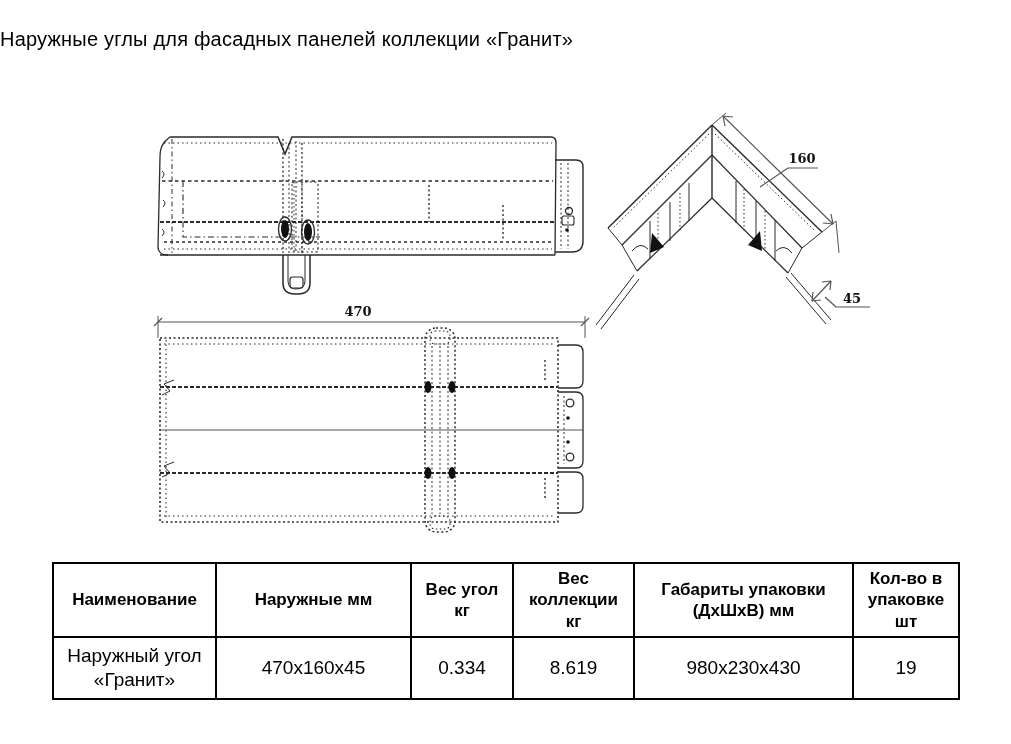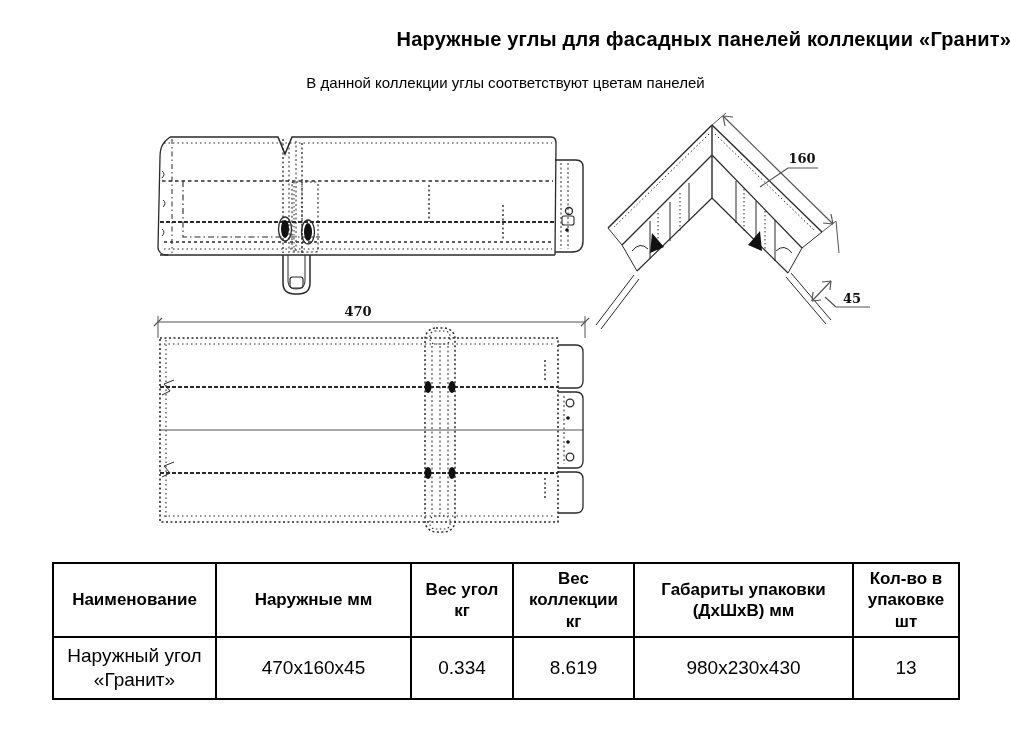--- a/index.html
+++ b/index.html
@@ -10,23 +10,23 @@
     height: 744px;
     background: #ffffff;
     font-family: "Liberation Sans", sans-serif;
     color: #000;
     overflow: hidden;
     margin: 0 auto;
   }
   .title {
     position: absolute;
     top: 28px; left: 0; right: 0;
-    text-align: right;
+    text-align: left;
     font-size: 20px;
-    font-weight: bold;
+    font-weight: normal;
     letter-spacing: 0.2px;
   }
   .subtitle {
     position: absolute;
     top: 74px; left: 0; right: 0;
     text-align: center;
     font-size: 15px;
     font-weight: normal;
   }
   svg.drawing { position: absolute; overflow: visible; }
@@ -71,21 +71,20 @@
   col.c4 { width: 121px; }
   col.c5 { width: 219px; }
   col.c6 { width: 106px; }
 </style>
 </head>
 <body>
 
 <div class="page">
 
   <div class="title">Наружные углы для фасадных панелей коллекции «Гранит»</div>
-  <div class="subtitle">В данной коллекции углы соответствуют цветам панелей</div>
 
   <svg id="front-view" class="drawing" width="450" height="200" viewBox="0 0 450 200">
     <g stroke="#2a2a2a" fill="none" stroke-width="1.3">
 
       <g>
         <path d="M20,24 C13,29 10,34 10,44 L8,134 C8,139 12,142 18,142"></path>
         <path d="M20,24 L128,24 L135,41 L142,24 L401,24 Q406,24 406,30" stroke-width="1.5"></path>
         <path d="M406,30 L405,142"></path>
         <path d="M10,142 L405,142" stroke-width="1.5"></path>
         <path d="M22,26 L22,140" stroke-dasharray="5,3,1.5,3" stroke-width="1"></path>
@@ -261,18 +260,18 @@
         <th>Кол-во в упаковке шт</th>
       </tr>
     </thead>
     <tbody>
       <tr>
         <td>Наружный угол «Гранит»</td>
         <td>470х160х45</td>
         <td>0.334</td>
         <td>8.619</td>
         <td>980х230х430</td>
-        <td>13</td>
+        <td>19</td>
       </tr>
     </tbody>
   </table>
 
 </div>
 
 </body></html>

